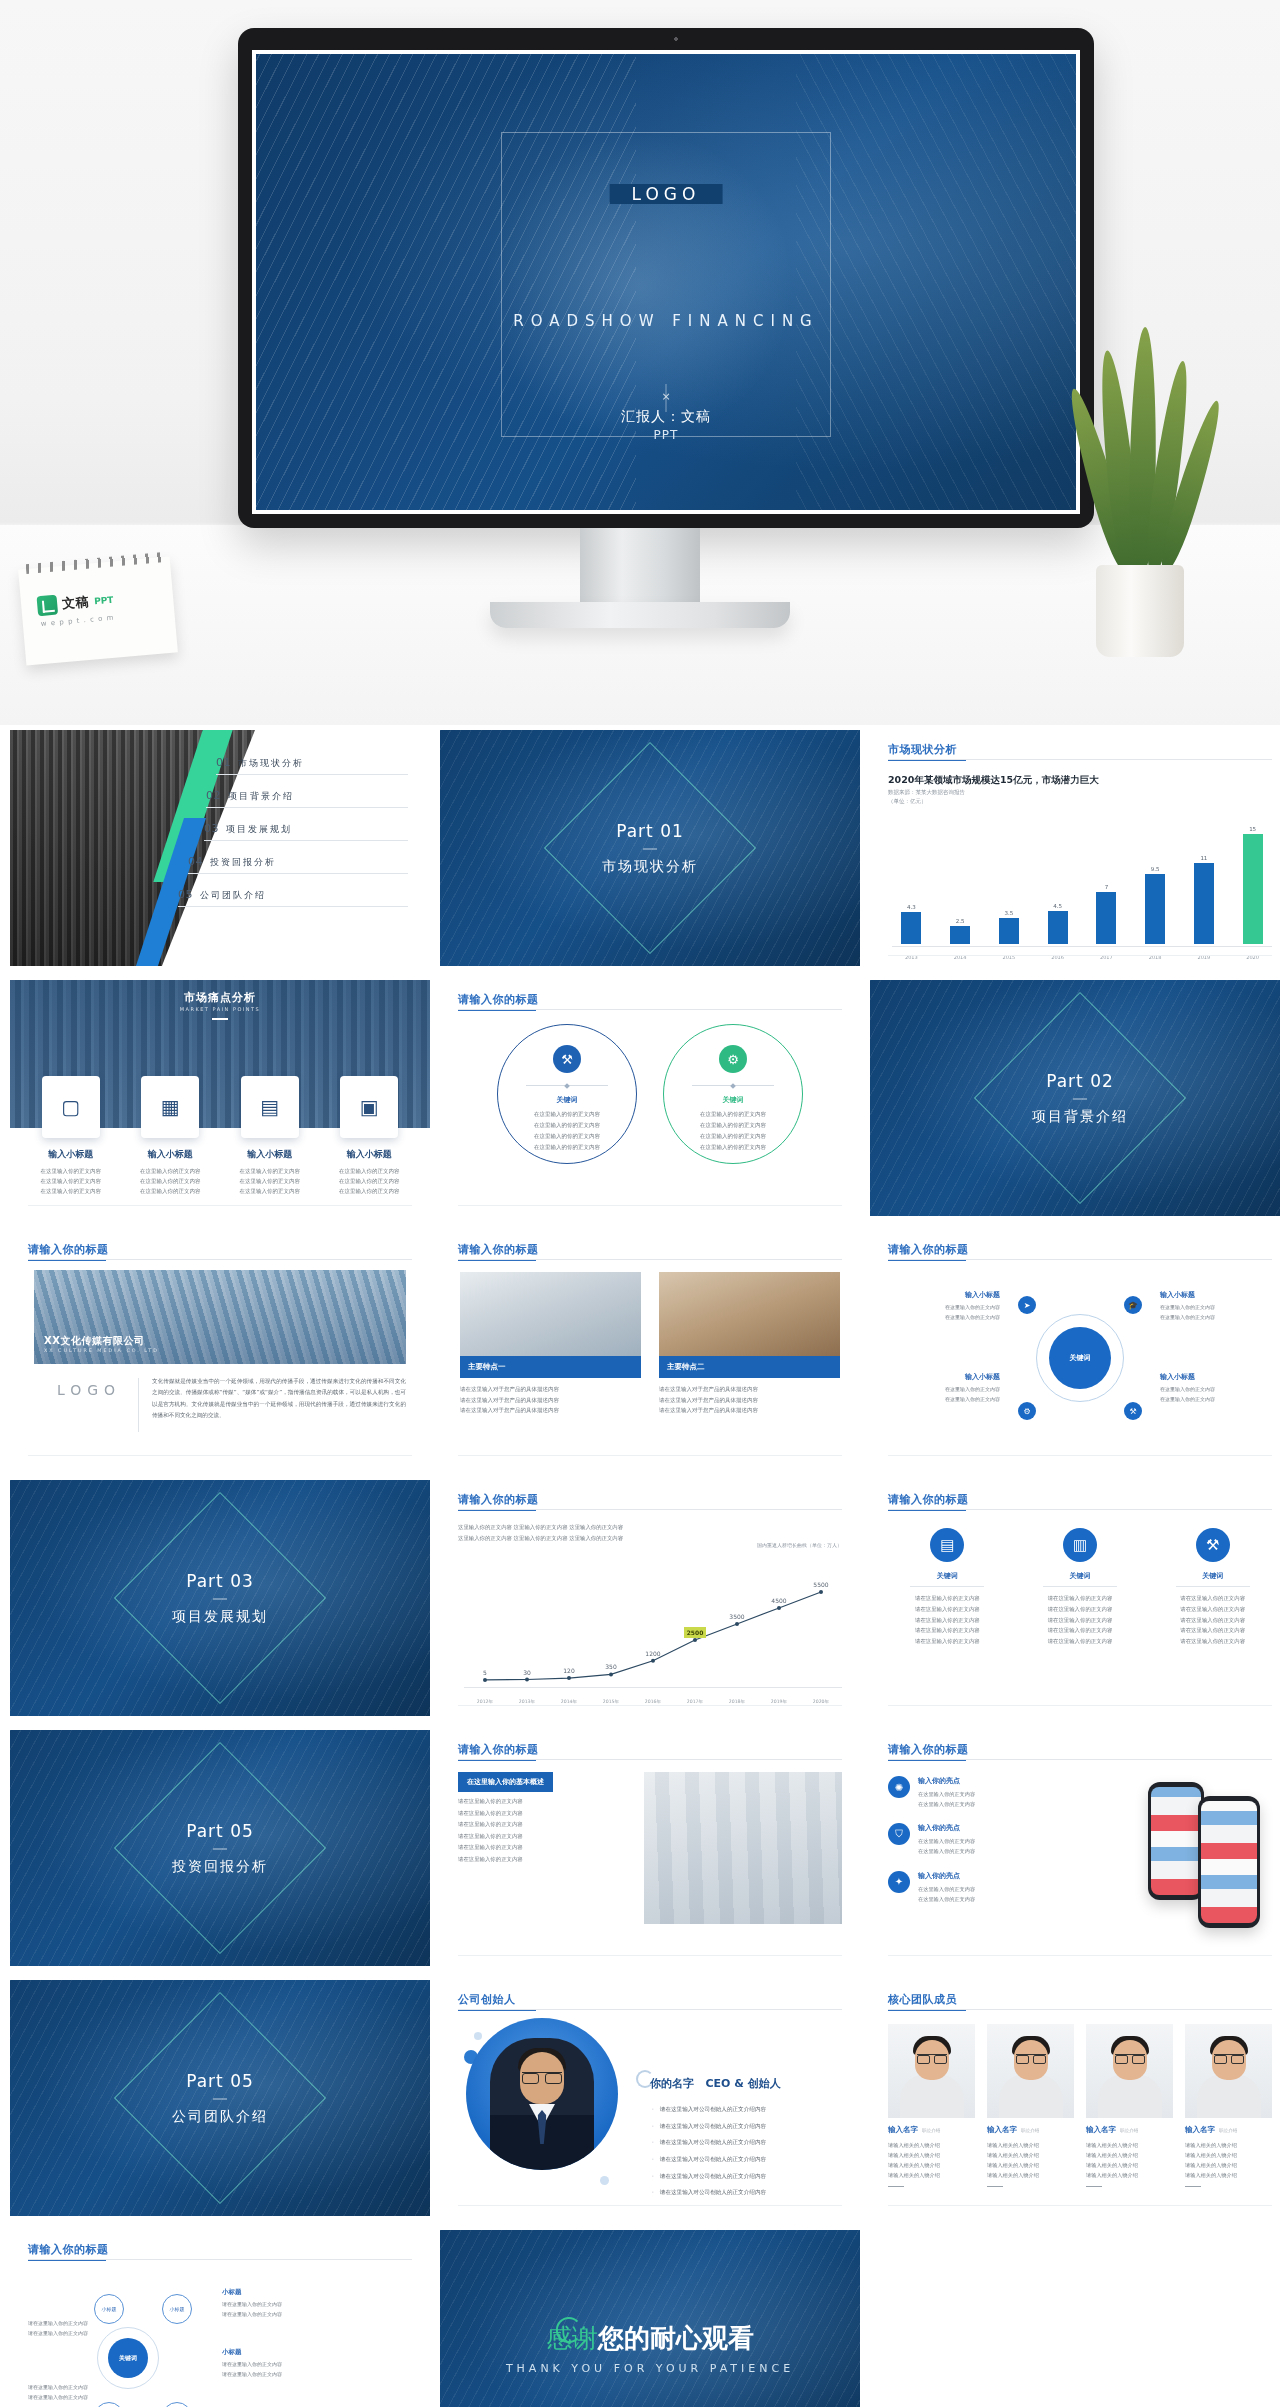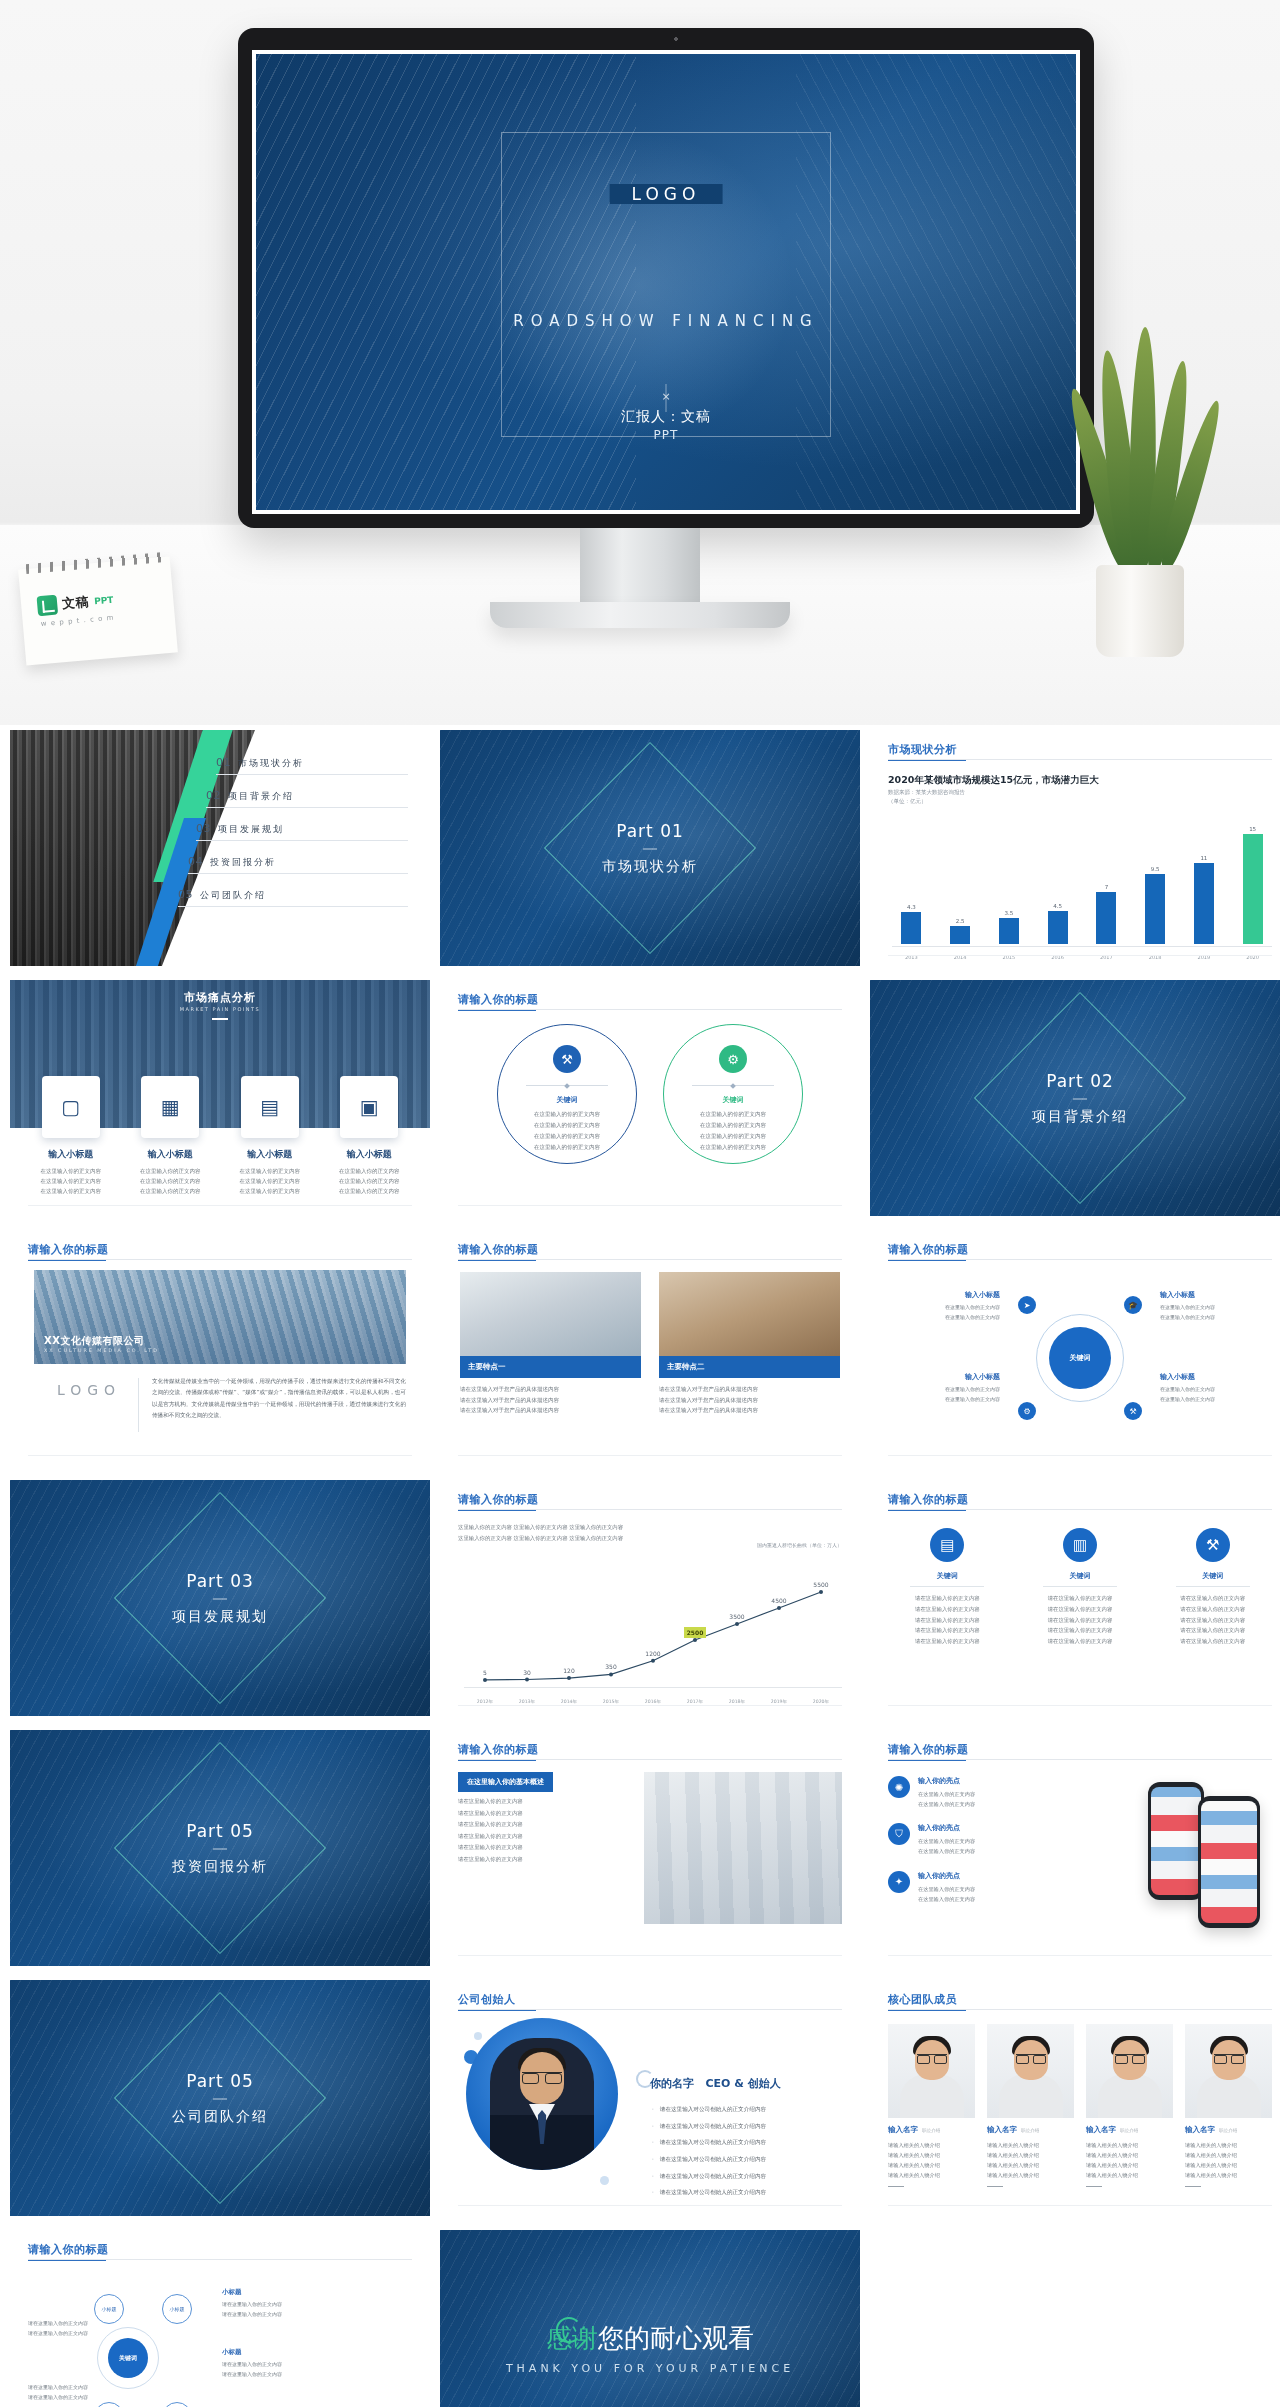--- a/index.html
+++ b/index.html
@@ -188,21 +188,21 @@
     position:absolute; left:150px; top:88px; width:22px; height:148px;
     background:#1e7fd4; transform: skewX(-18deg);
   }
   .toc-list { position:absolute; right:22px; top:26px; width:220px; }
   .toc-item { position:relative; display:flex; align-items:baseline; gap:7px; margin-bottom:14px; padding-bottom:5px; }
   .toc-item::after { content:""; position:absolute; left:0; right:0; bottom:0; height:1px; background:#dfe4ea; }
   .toc-num { font-size:11px; color:#4a5b6e; font-weight:400; letter-spacing:.5px; }
   .toc-label { font-size:9px; color:#3b4a5c; letter-spacing:2px; }
   .toc-item:nth-child(1){ margin-left:28px; }
   .toc-item:nth-child(2){ margin-left:18px; }
-  .toc-item:nth-child(3){ margin-left:8px; }
+  .toc-item:nth-child(3){ margin-left:16px; }
   .toc-item:nth-child(4){ margin-left:0px; }
   .toc-item:nth-child(5){ margin-left:-10px; }
 
   
   .bc-head { position:absolute; left:18px; top:44px; font-size:9.5px; font-weight:700; color:#1f2a36; }
   .bc-src  { position:absolute; left:18px; top:58px; font-size:5.5px; color:#8b949e; line-height:1.7; }
   .bc-area { position:absolute; left:22px; right:18px; bottom:22px; height:118px; display:flex; align-items:flex-end; gap:10px; }
   .bc-col  { flex:1; display:flex; flex-direction:column; justify-content:flex-end; align-items:center; height:100%; }
   .bc-val  { font-size:5.5px; color:#5a6572; margin-bottom:2px; }
   .bc-bar  { width:20px; background:#1567b8; }
@@ -368,21 +368,21 @@
   .rk-ring { position:absolute; left:118px; top:128px; transform:translate(-50%,-50%); width:62px; height:62px; border-radius:50%; border:1px solid #cddcec; }
   .rk-node { position:absolute; width:30px; height:30px; border-radius:50%; border:1.2px solid #5a93d6; color:#2a66b5; font-size:5px; display:flex; align-items:center; justify-content:center; background:#fff; }
   .rk-txt { position:absolute; width:108px; }
   .rk-t { font-size:6.5px; font-weight:700; color:#2a66b5; }
   .rk-b { font-size:5px; color:#737c84; line-height:1.9; margin-top:3px; }
 
   
   .tk-wrap { position:absolute; left:50%; top:50%; transform:translate(-50%,-50%); text-align:center; white-space:nowrap; }
   .tk-ring { position:absolute; left:50px; top:-4px; width:26px; height:26px; border-radius:50%; border:2px solid #35c893; border-right-color:transparent; }
   .tk-a { font-size:26px; font-weight:400; color:#35c893; }
-  .tk-b { font-size:26px; font-weight:400; color:#ffffff; }
+  .tk-b { font-size:26px; font-weight:700; color:#ffffff; }
   .tk-sub { margin-top:6px; font-size:11px; letter-spacing:4px; color:#cfe0ee; }
 </style>
 </head>
 <body>
 
 <div class="hero">
   <div class="hero-floor"></div>
 
   <div class="notepad">
     <div class="notepad-rings"></div>

